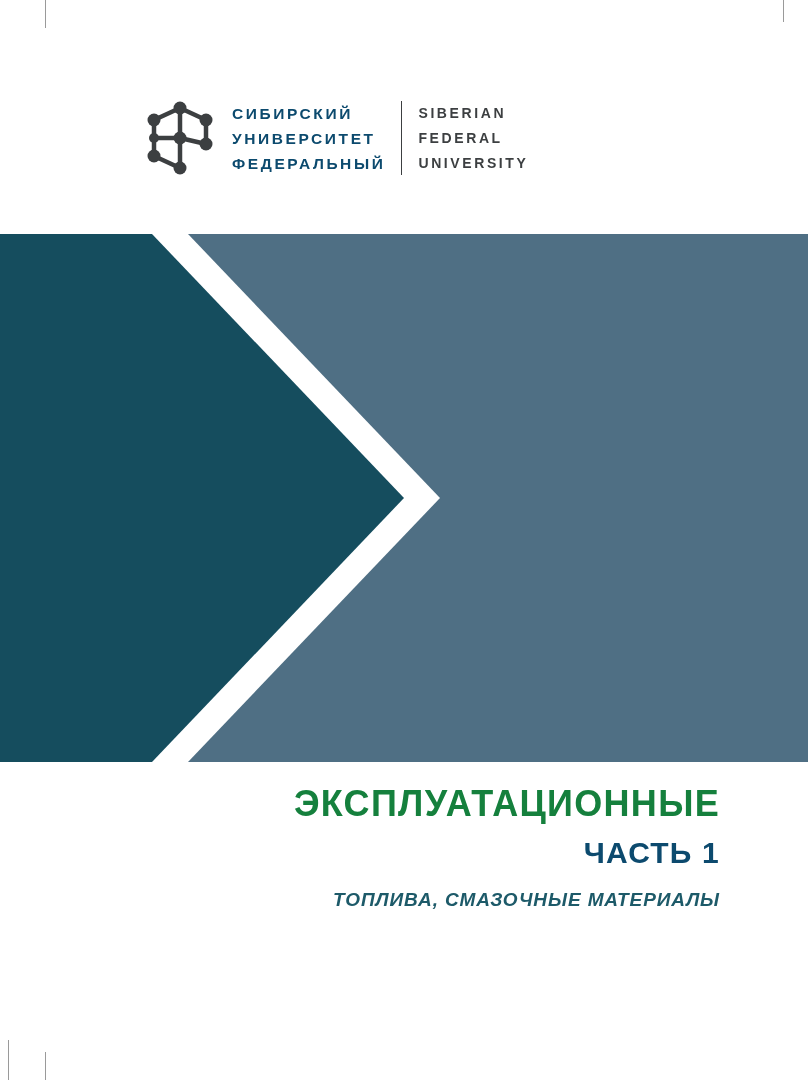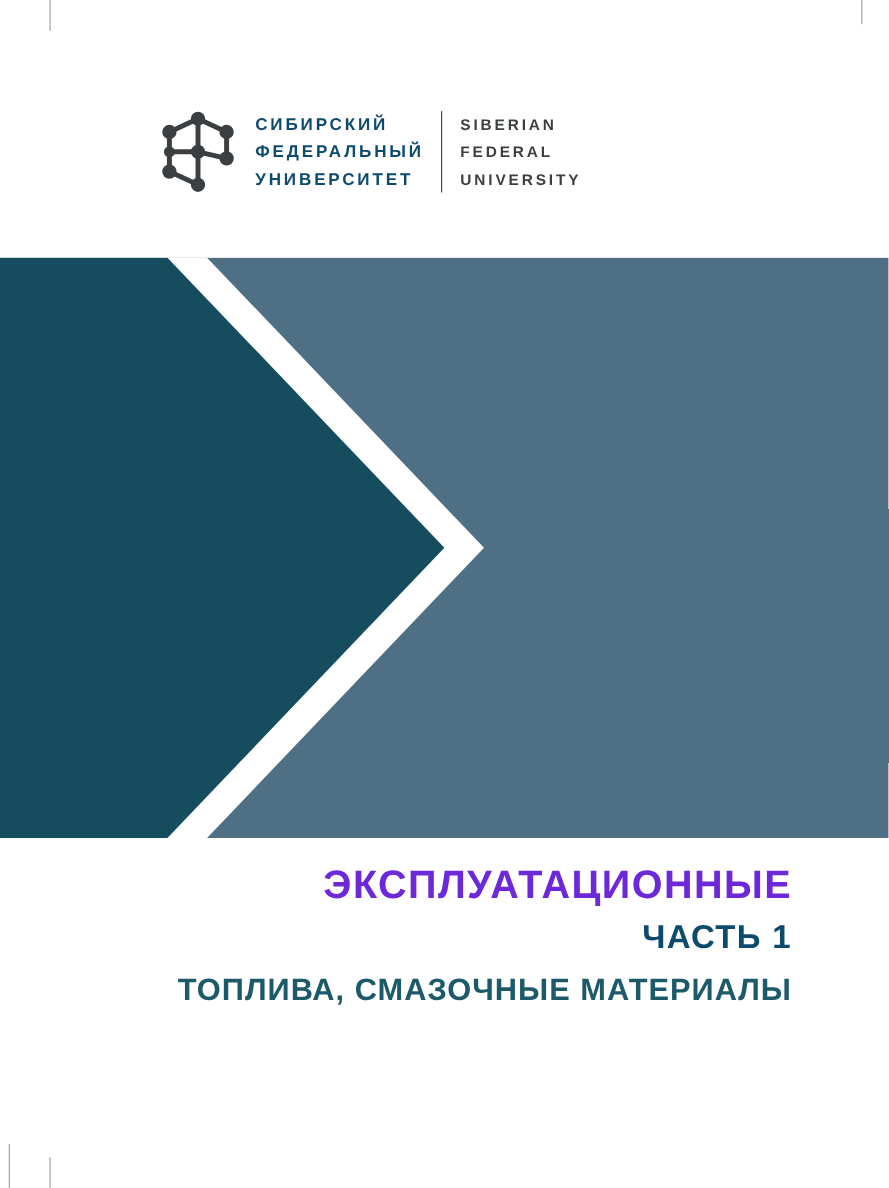--- a/index.html
+++ b/index.html
@@ -98,40 +98,41 @@
     top: 782px;
     width: 640px;
     text-align: right;
   }
   .title-main {
     font-family: "Liberation Sans", sans-serif;
     font-weight: 700;
     font-size: 36px;
     line-height: 44px;
     letter-spacing: 1.3px;
-    color: #6d28d9;
+    color: #15803d;
     margin: 0;
   }
   .title-part {
     font-family: "Liberation Sans", sans-serif;
     font-weight: 700;
     font-size: 30px;
     line-height: 38px;
     letter-spacing: 1.2px;
     color: #0c4a6e;
     margin: 8px 0 0 0;
   }
   .title-sub {
     font-family: "Liberation Sans", sans-serif;
     font-weight: 700;
-    font-size: 28px;
+    font-size: 19px;
     line-height: 31px;
     letter-spacing: 0.9px;
     color: #1d5a69;
     margin: 12px 0 0 0;
+    font-style: italic;
   }
 </style>
 </head>
 <body>
 
 <div class="page">
 
   <div class="crop-mark cm-tl-v"></div>
   <div class="crop-mark cm-tr-v"></div>
   <div class="crop-mark cm-l-v"></div>
@@ -160,22 +161,22 @@
           <circle cx="66" cy="46" r="6.5"></circle>
           <circle cx="40" cy="40" r="6.5"></circle>
           <circle cx="14" cy="58" r="6.5"></circle>
           <circle cx="40" cy="70" r="6.5"></circle>
           <circle cx="14" cy="40" r="5"></circle>
         </g>
       </svg>
     </div>
     <div class="logo-text-ru">
       <div>СИБИРСКИЙ</div>
+      <div>УНИВЕРСИТЕТ</div>
       <div>ФЕДЕРАЛЬНЫЙ</div>
-      <div>УНИВЕРСИТЕТ</div>
     </div>
     <div class="logo-divider"></div>
     <div class="logo-text-en">
       <div>SIBERIAN</div>
       <div>FEDERAL</div>
       <div>UNIVERSITY</div>
     </div>
   </div>
 
   <div class="band">

